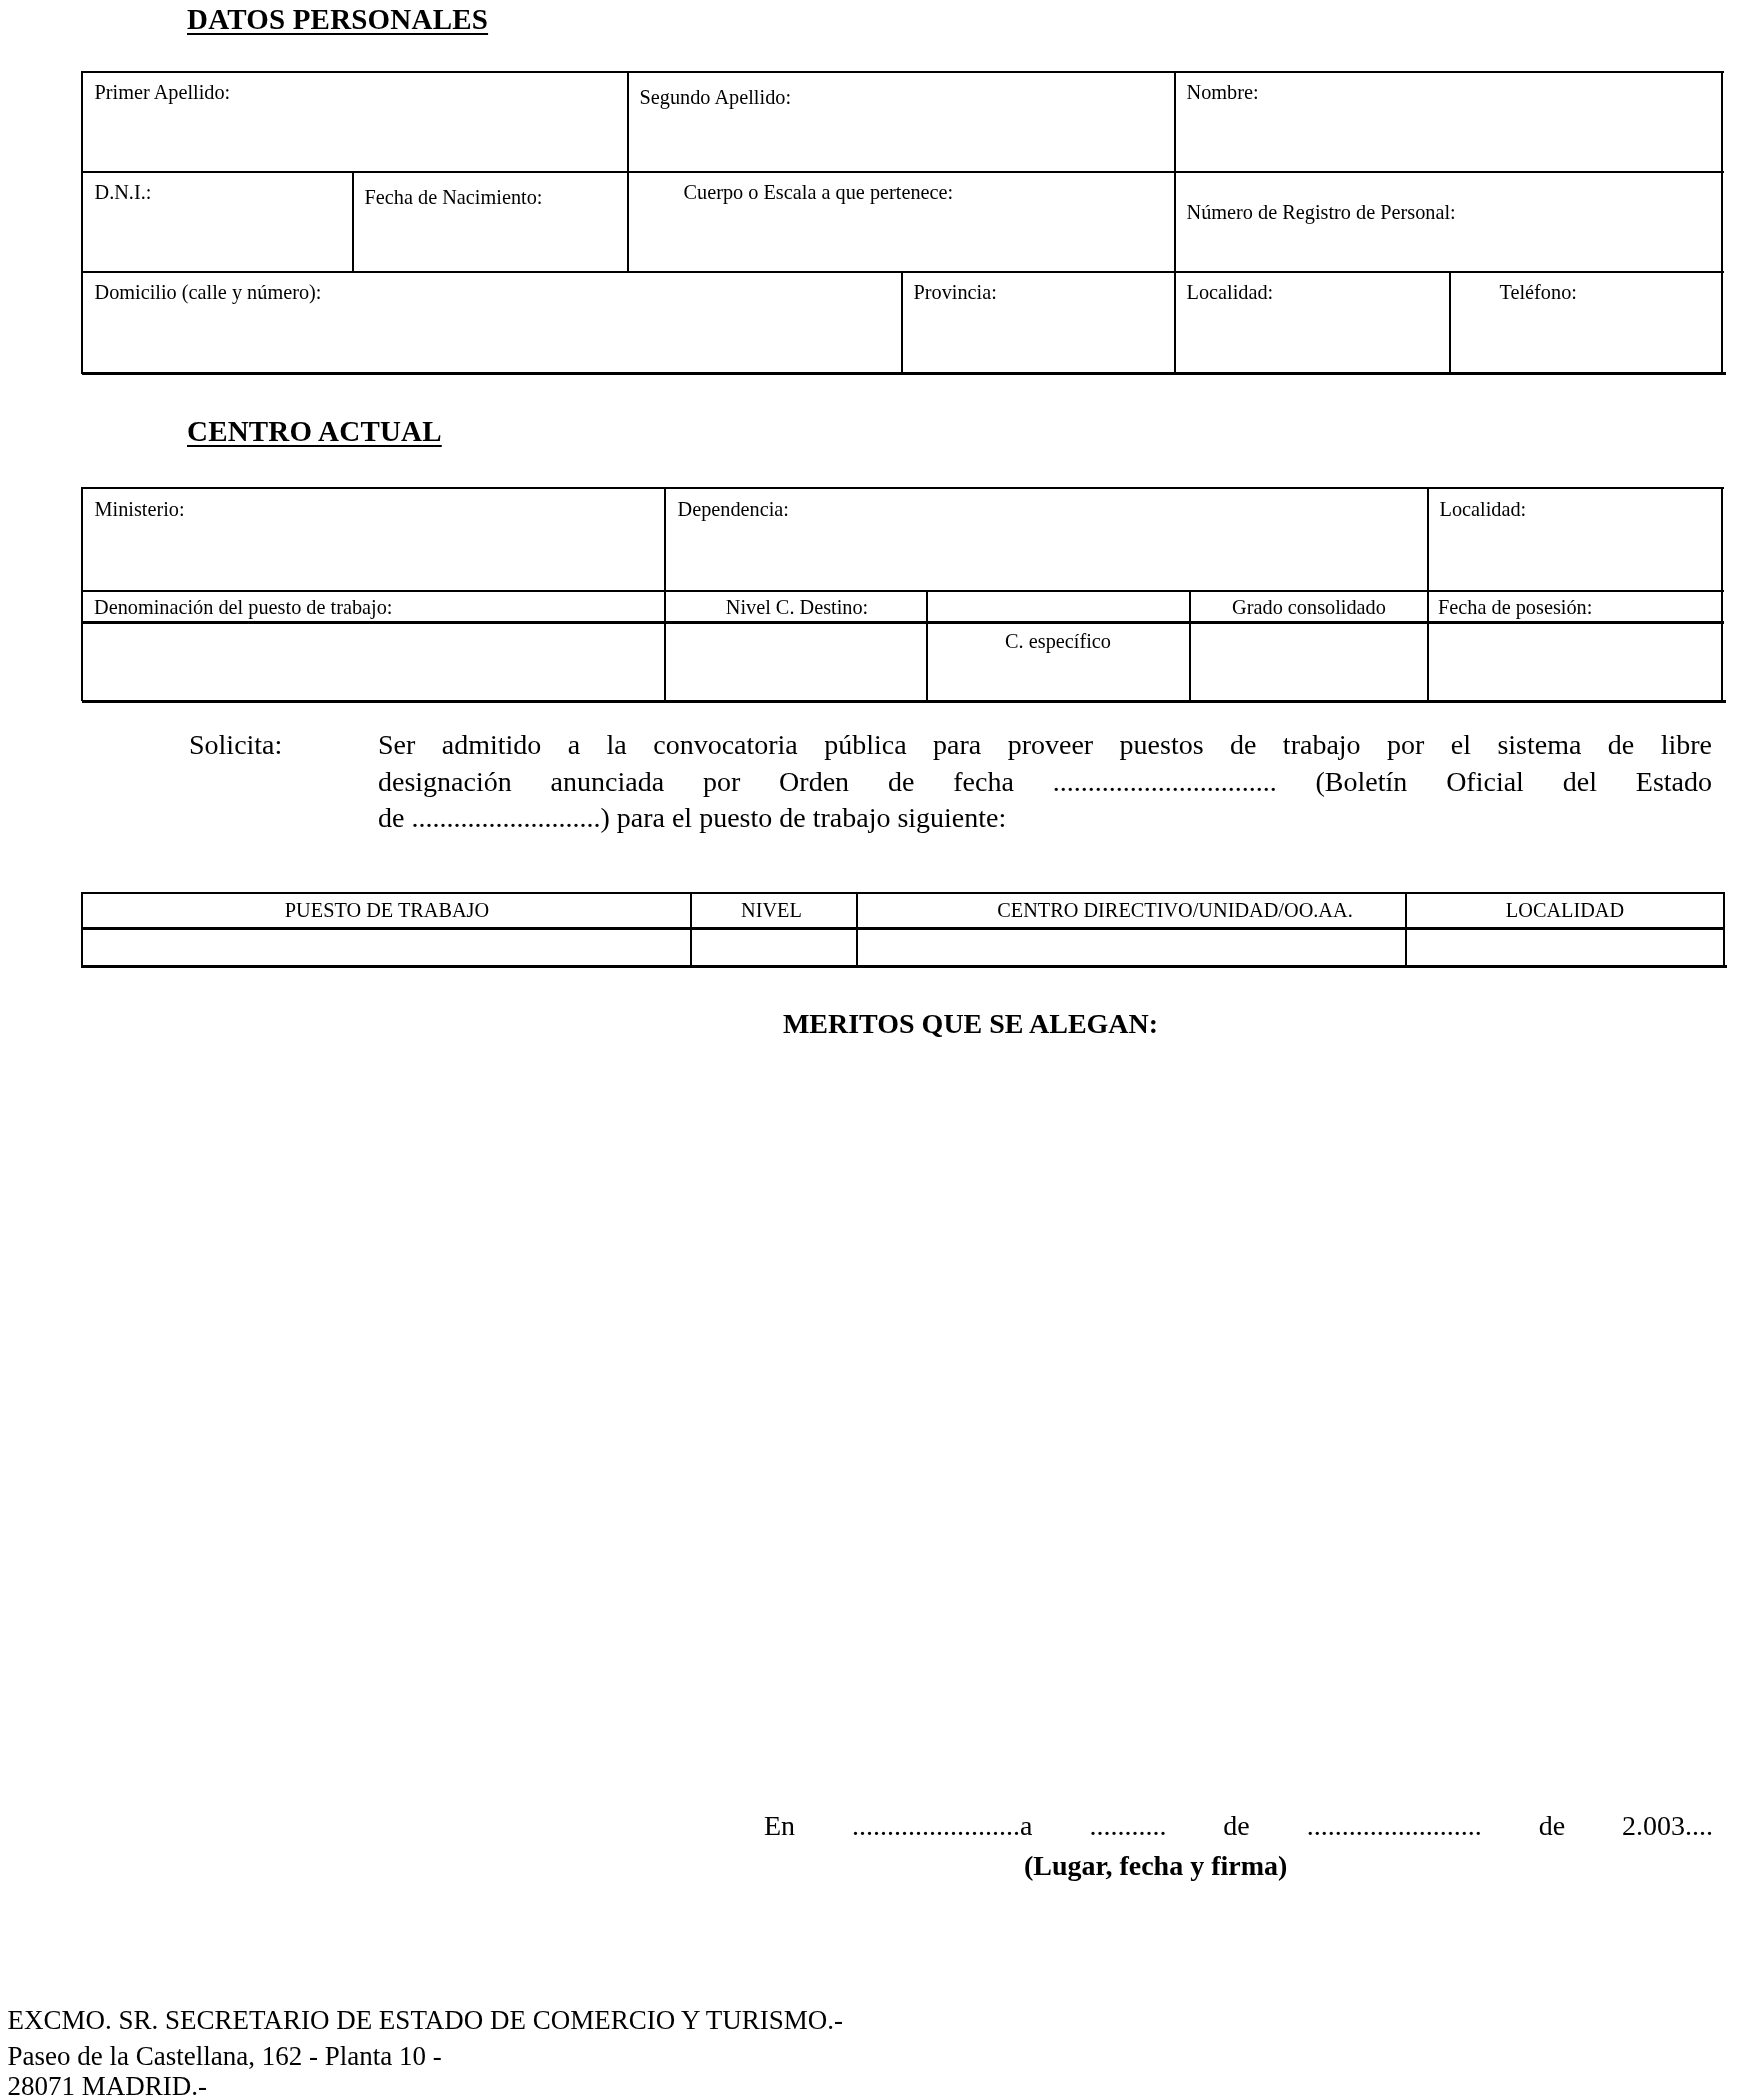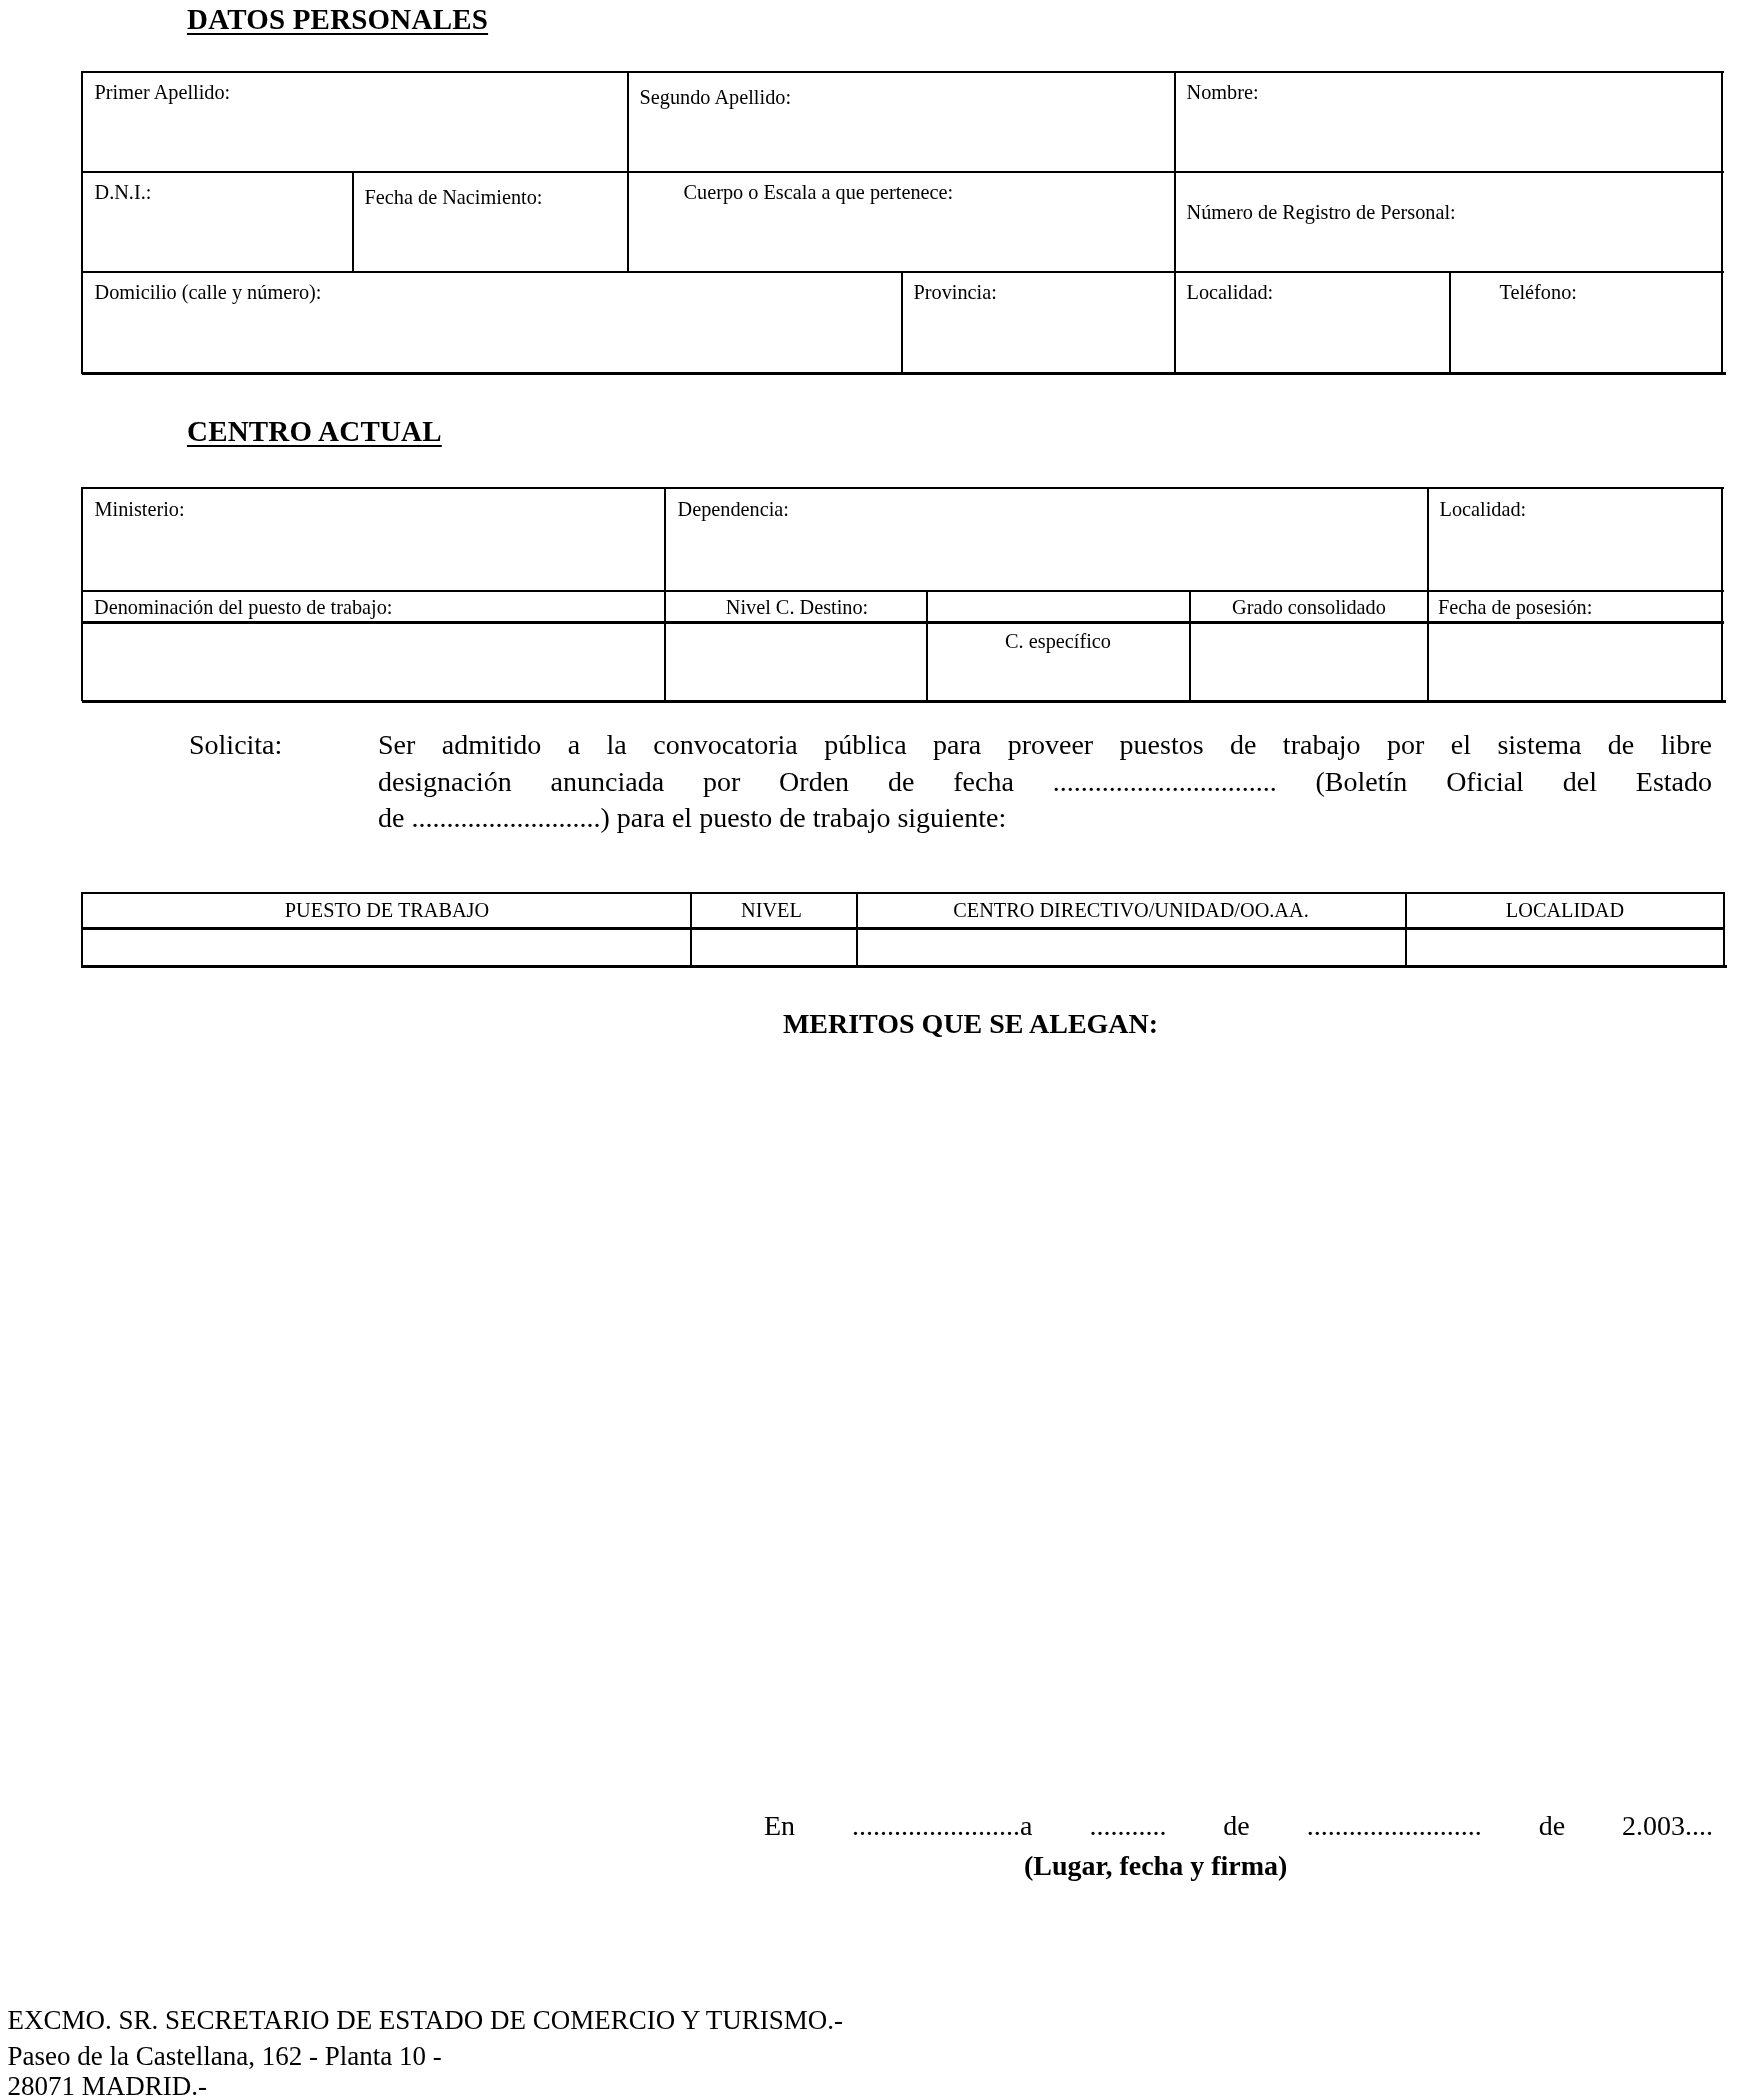--- a/index.html
+++ b/index.html
@@ -131,21 +131,21 @@
   <div class="hline" style="left:82px; top:927px; width:1643px; height:3px;"></div>
   <div class="hline" style="left:82px; top:965px; width:1645px; height:3px;"></div>
   <div class="vline" style="left:81px; top:892px; height:76px;"></div>
   <div class="vline" style="left:1723px; top:892px; height:76px;"></div>
   <div class="vline" style="left:690px; top:892px; height:75px;"></div>
   <div class="vline" style="left:856px; top:892px; height:75px;"></div>
   <div class="vline" style="left:1405px; top:892px; height:75px;"></div>
 
   <span class="cell-label center" style="left:84px; top:900px; width:606px;">PUESTO DE TRABAJO</span>
   <span class="cell-label center" style="left:692px; top:900px; width:159px;">NIVEL</span>
-  <span class="cell-label center" style="left:858px; top:900px; width:546px;">CENTRO DIRECTIVO/UNIDAD/OO.AA.</span>
+  <span class="cell-label center" style="left:858px; top:900px; width:546px;padding-left:44px;">CENTRO DIRECTIVO/UNIDAD/OO.AA.</span>
   <span class="cell-label center" style="left:1407px; top:900px; width:316px;">LOCALIDAD</span>
 
   <div class="field" style="left:84px; top:930px; width:606px; height:35px;"></div>
   <div class="field" style="left:692px; top:930px; width:164px; height:35px;"></div>
   <div class="field" style="left:858px; top:930px; width:546px; height:35px;"></div>
   <div class="field" style="left:1407px; top:930px; width:316px; height:35px;"></div>
 </div>
 
 <div class="abs bold-center" style="left:0; width:1941px; text-align:center; top:1008px;">MERITOS QUE SE ALEGAN:</div>
 <div class="field" style="left:82px; top:1061px; width:1640px; height:715px;"></div>

